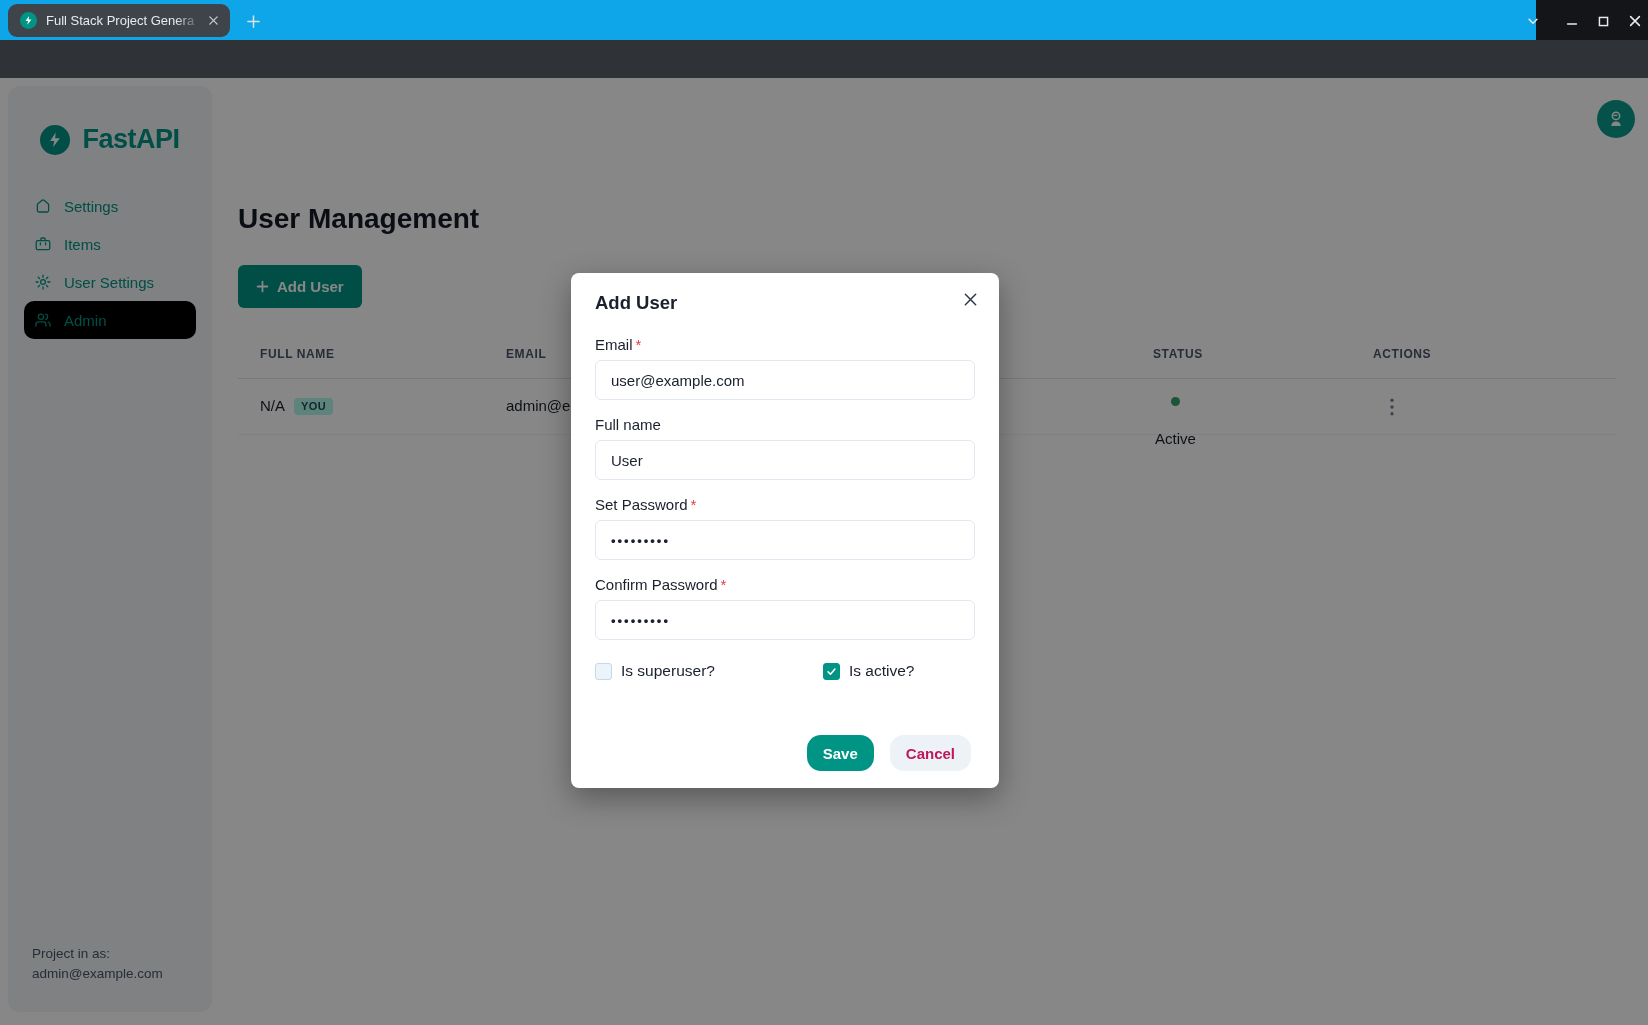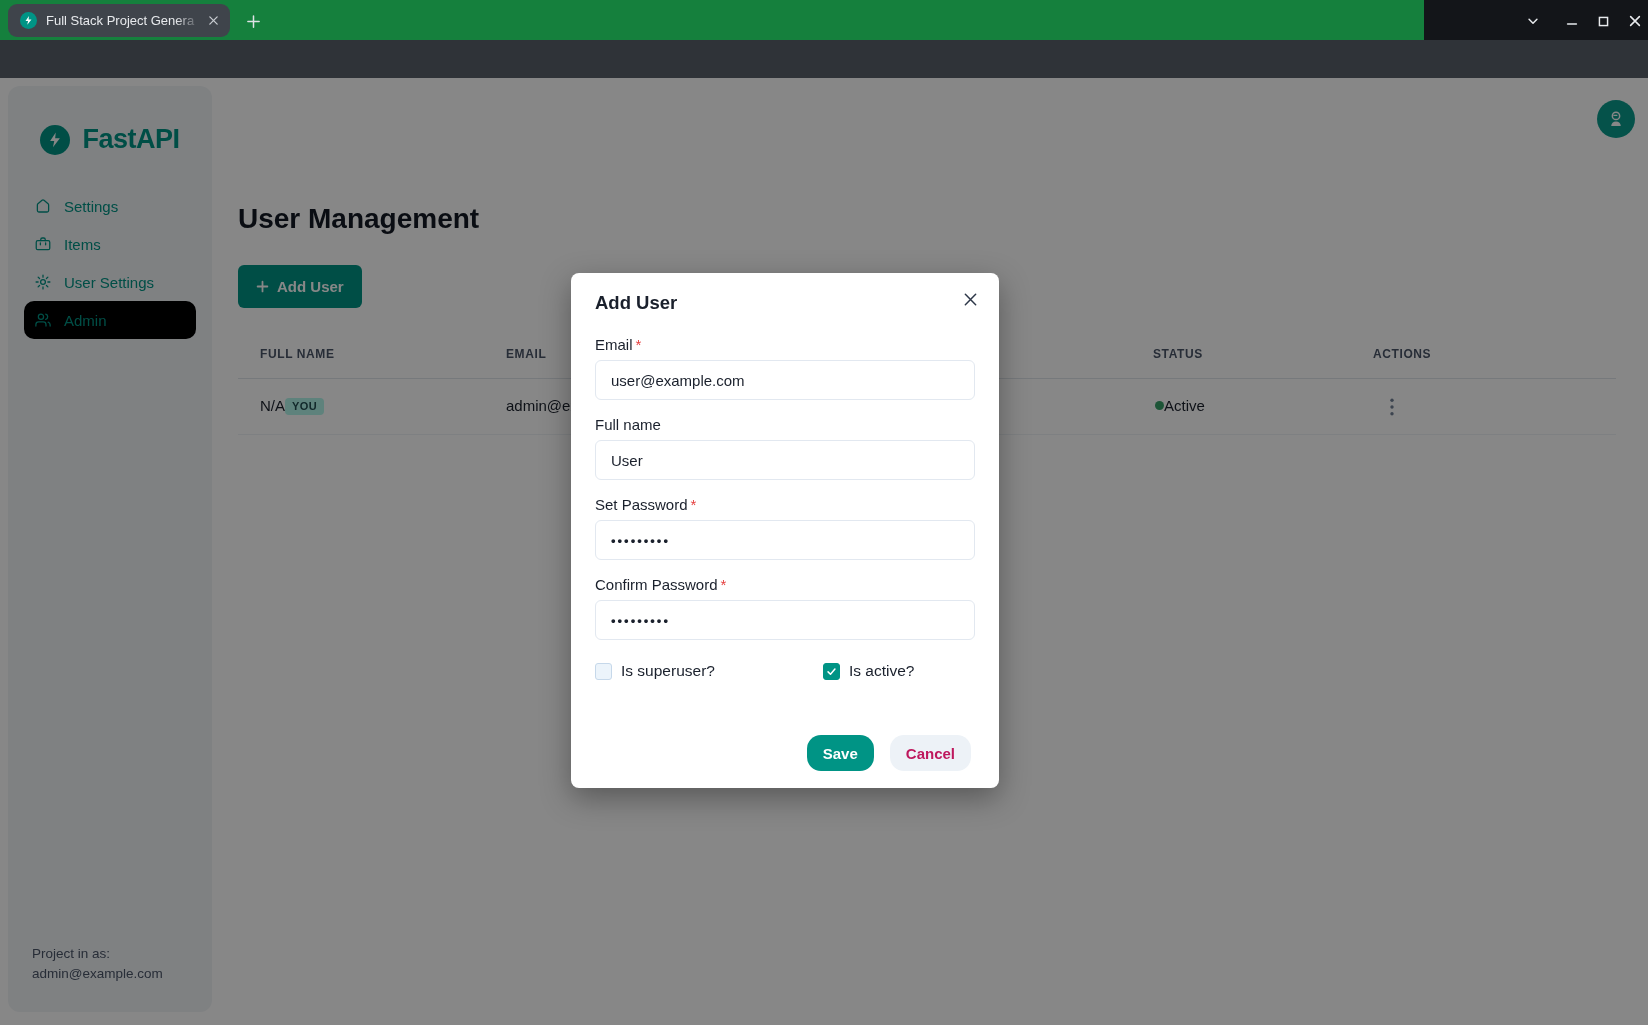--- a/index.html
+++ b/index.html
@@ -1,20 +1,20 @@
 <!DOCTYPE html>
 <html><head>
 <meta charset="utf-8">
 <style>
   * { margin:0; padding:0; box-sizing:border-box; }
   html,body { width:1648px; height:1025px; overflow:hidden; font-family:"Liberation Sans", sans-serif; background:#131519; }
   svg { display:block; }
 
   
-  .tabstrip { position:absolute; left:0; top:0; width:1424px; height:40px; background:#15803d; }
+  .tabstrip { position:absolute; left:0; top:0; width:1536px; height:40px; background:#0ea5e9; }
   .tab { position:absolute; left:8px; top:4px; width:222px; height:33px; background:#3f444b; border-radius:9px; display:flex; align-items:center; padding:0 8px 0 12px; }
   .favicon { width:17px; height:17px; border-radius:50%; background:#009485; display:flex; align-items:center; justify-content:center; flex:0 0 17px; }
   .tab-title { color:#e8eaed; font-size:13px; margin-left:9px; white-space:nowrap; overflow:hidden; flex:1;
     -webkit-mask-image:linear-gradient(90deg,#000 82%,transparent 98%); mask-image:linear-gradient(90deg,#000 82%,transparent 98%); }
   .tab-close { width:18px; height:18px; display:flex; align-items:center; justify-content:center; flex:0 0 18px; }
   .newtab { position:absolute; left:240px; top:8px; width:26px; height:26px; display:flex; align-items:center; justify-content:center; border-radius:6px; }
   .winctl { position:absolute; top:8px; width:26px; height:26px; display:flex; align-items:center; justify-content:center; }
 
   .toolbar { position:absolute; left:0; top:40px; width:1648px; height:38px; background:#2f3338; }
   .tbtn { position:absolute; top:47px; width:26px; height:26px; display:flex; align-items:center; justify-content:center; border-radius:50%; }
@@ -41,22 +41,22 @@
   .sb-footer { position:absolute; left:24px; bottom:28px; font-size:13.5px; color:#4a5568; line-height:20px; }
 
   .page-title { position:absolute; left:238px; top:125px; font-size:28px; font-weight:bold; color:#141a24; }
   .add-user-btn { position:absolute; left:238px; top:187px; height:43px; padding:0 18px; background:#009485; border:none; border-radius:6px; color:#fff; font-size:15px; font-weight:bold; font-family:inherit; display:flex; align-items:center; gap:8px; }
 
   .table { position:absolute; left:238px; top:255px; width:1378px; }
   .thead { position:relative; height:46px; border-bottom:1px solid #dfe5ea; }
   .th { position:absolute; top:14px; font-size:12px; font-weight:bold; letter-spacing:.6px; text-transform:uppercase; color:#4a5568; }
   .trow { position:relative; height:56px; border-bottom:1px solid #eef1f5; }
   .td { position:absolute; top:18px; font-size:15px; color:#1a202c; }
-  .you-badge { display:inline-block; background:#b2f5ea; color:#234e52; font-size:11px; font-weight:bold; letter-spacing:.4px; padding:2.5px 7px; border-radius:4px; vertical-align:1px; }
-  .status-cell { display:flex; align-items:center; gap:0; }
+  .you-badge { display:inline-block; margin-left:9px; background:#b2f5ea; color:#234e52; font-size:11px; font-weight:bold; letter-spacing:.4px; padding:2.5px 7px; border-radius:4px; vertical-align:1px; }
+  .status-cell { display:flex; align-items:center; gap:24px;flex-direction:column; }
   .status-dot { width:9px; height:9px; border-radius:50%; background:#38a169; }
   .kebab { position:absolute; top:14px; width:26px; height:28px; display:flex; align-items:center; justify-content:center; }
 
   .avatar-btn { position:absolute; left:1597px; top:22px; width:38px; height:38px; border-radius:50%; background:#0b9b8d; display:flex; align-items:center; justify-content:center; }
 
   
   .overlay { position:absolute; left:0; top:78px; width:1648px; height:947px; background:rgba(0,0,0,0.47); z-index:10; }
   .modal { position:absolute; left:571px; top:273px; width:428px; height:515px; background:#fff; border-radius:8px; z-index:20; box-shadow:0 10px 30px rgba(0,0,0,.35); padding:0 24px; }
   .modal-title { font-size:18.5px; font-weight:bold; color:#1a202c; padding-top:19px; }
   .modal-close { position:absolute; right:15px; top:12px; width:28px; height:28px; display:flex; align-items:center; justify-content:center; border-radius:6px; }

